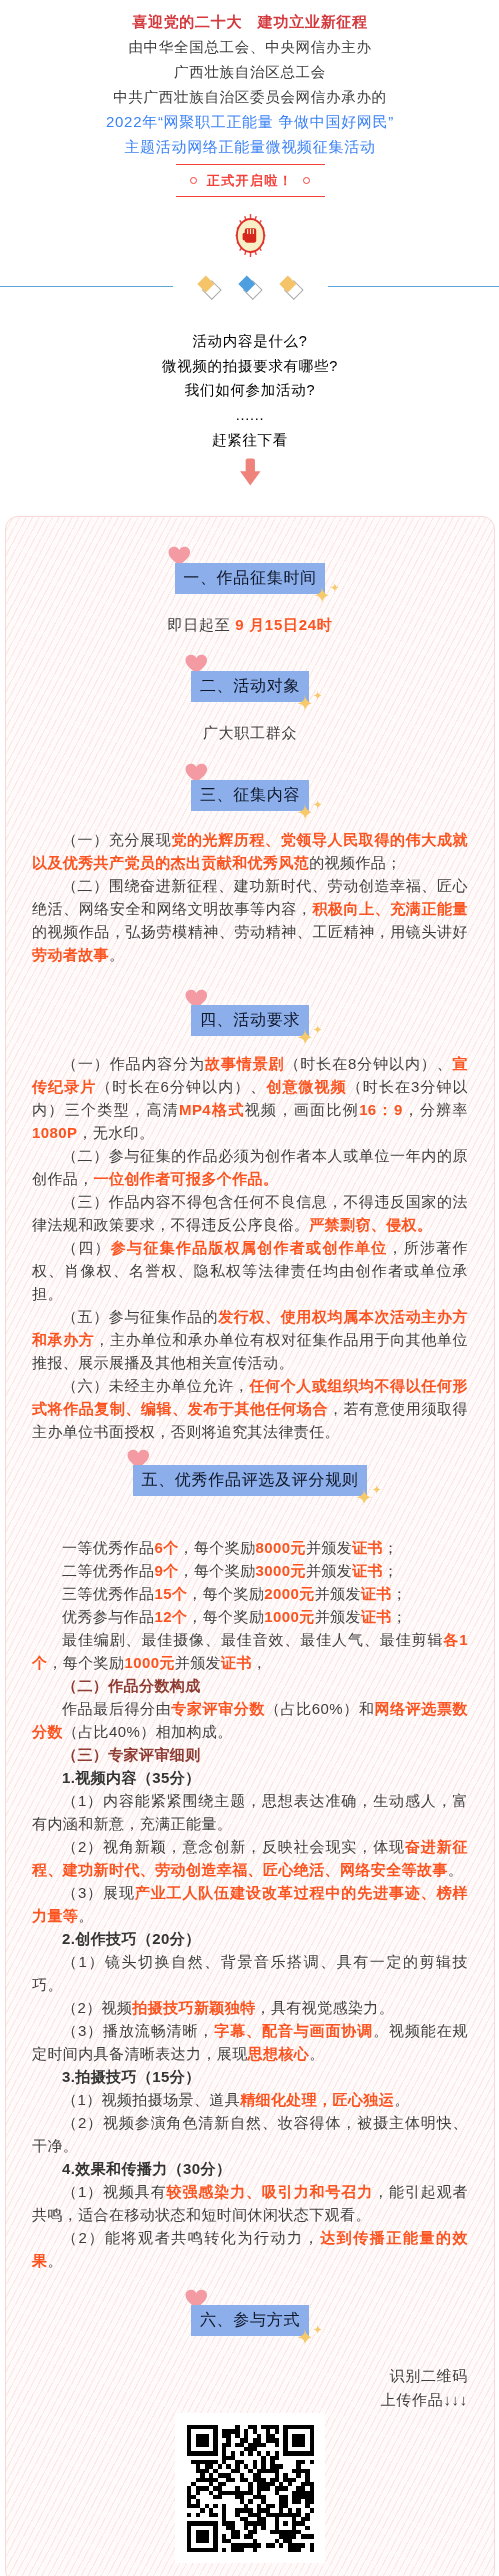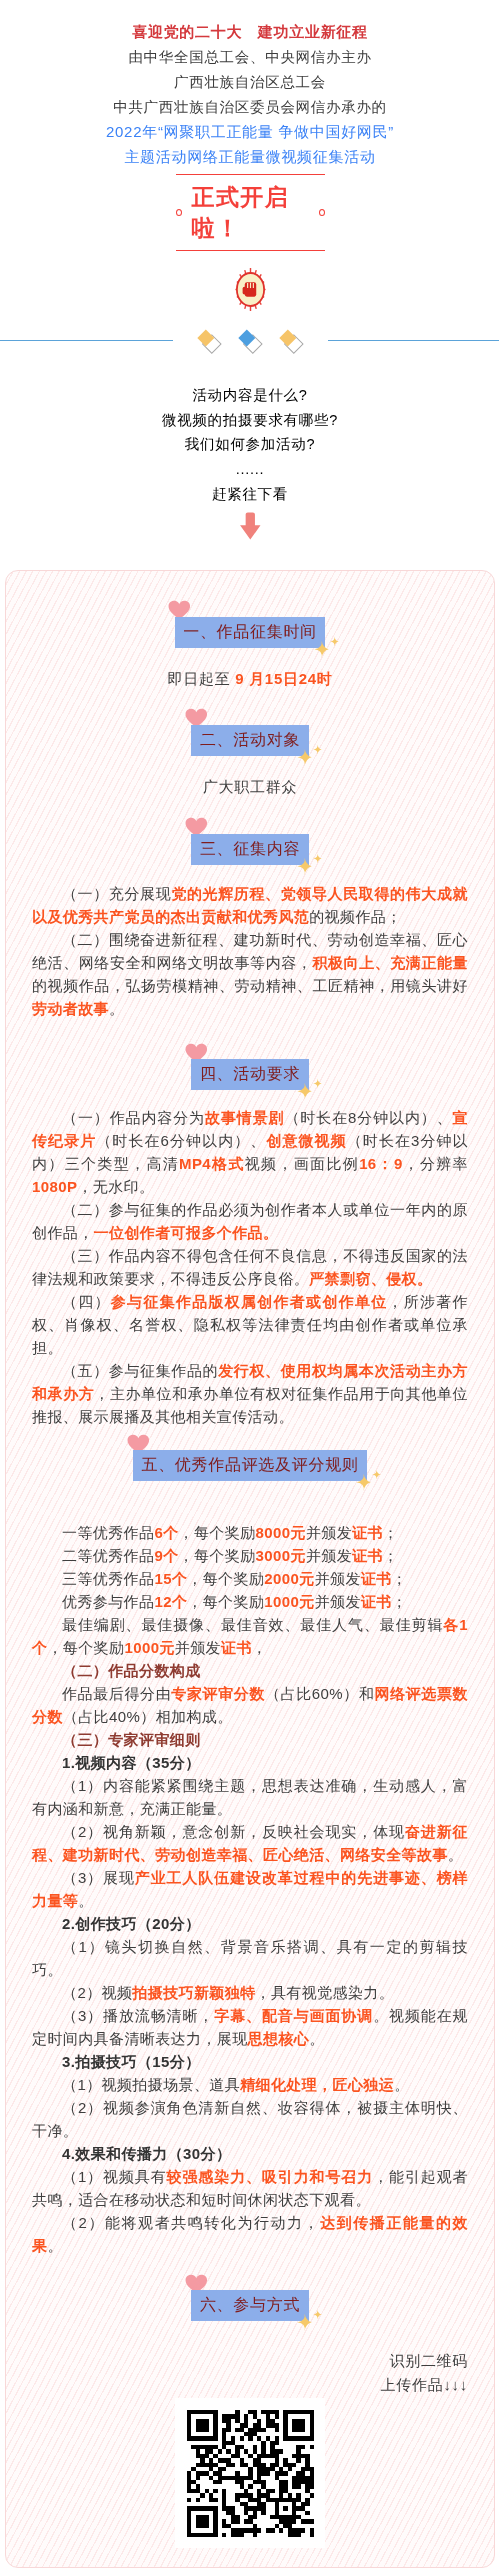--- a/index.html
+++ b/index.html
@@ -2,28 +2,28 @@
 <html style="font-size:11.6px"><head>
 <meta charset="utf-8">
 <style>
   html,body{margin:0;padding:0;background:#ffffff;}
   .page{
     width:500px;min-height:2576px;margin:0 auto;background:#fff;
     font-family:"Liberation Sans","DejaVu Sans",sans-serif;
     color:#3e3e3e;overflow:hidden;position:relative;
   }
   
-  .hdr{padding-top:20px;}
+  .hdr{padding-top:10px;}
   .hline{height:25px;display:flex;align-items:center;justify-content:center;font-size:14.5px;color:#3c3c3c;letter-spacing:0.7px;}
   .t-red{color:#d4393d;font-weight:bold;font-size:15px;}
   .t-blue{color:#3b82f6;font-weight:normal;font-size:15px;}
   
   .banner{width:149px;margin:4.3px auto 0;border-top:1.4px solid #f4403a;border-bottom:1.4px solid #f4403a;
     padding:6.5px 0;display:flex;align-items:center;justify-content:center;gap:10px;}
-  .banner .txt{color:#f4403a;font-size:23px;font-weight:bold;letter-spacing:1.4px;}
+  .banner .txt{color:#f4403a;font-size:13px;font-weight:bold;letter-spacing:1.4px;}
   .banner .dot{width:5px;height:5px;border:1.4px solid #f4403a;border-radius:50%;display:inline-block;}
   .fist-wrap{margin-top:16px;display:flex;justify-content:center;}
   
   .divider{margin-top:19px;display:flex;align-items:center;width:100%;}
   .divider .line{flex:1;height:0.7px;background:#5ba3d9;}
   .divider .line.l{margin-right:16px;} .divider .line.r{margin-left:16px;}
   .dia{position:relative;width:19px;height:19px;margin:0 11px;display:inline-block;}
   .dia i{position:absolute;width:11.6px;height:11.6px;transform:rotate(45deg);display:block;}
   .dia .ghost{left:5.8px;top:5.8px;border:1.4px solid #a8a8a8;background:transparent;z-index:0;}
   .dia .fill{left:0.7px;top:0.7px;z-index:1;}
@@ -35,21 +35,21 @@
   
   .panel{
     margin:29px 5px 0;border:1.4px solid #f8d8d8;border-radius:13px;
     background:
       repeating-linear-gradient(118deg, rgba(246,195,195,.32) 0 1.2px, rgba(255,255,255,0) 1.2px 5.8px),
       #fffbfb;
     padding:46px 26px 19px;
   }
   
   .badge-wrap{position:relative;width:max-content;margin:0 auto;}
-  .badge{position:relative;z-index:1;background:#8caeea;color:#7f1d1d;font-size:16px;letter-spacing:0.7px;
+  .badge{position:relative;z-index:1;background:#8caeea;color:#0f172a;font-size:16px;letter-spacing:0.7px;
     padding:5px 8.7px;text-align:left;white-space:nowrap;}
   .badge-heart{position:absolute;left:-7.2px;top:-17.4px;z-index:0;}
   .badge-spark{position:absolute;right:-17.4px;bottom:-13px;z-index:2;}
   .mt-b2{margin-top:35px;border-radius:7px;} .mt-b3{margin-top:36px;} .mt-b4{margin-top:39px;}
   .mt-b5{margin-top:22.4px;} .mt-b6{margin-top:33px;}
   
   .cline{margin-top:19px;text-align:center;font-size:15px;line-height:23px;color:#3e3e3e;letter-spacing:0.7px;}
   .paras{margin-top:16px;}
   .paras.s3{margin-top:17.4px;}
   .paras.s5{margin-top:40px;}
@@ -197,20 +197,21 @@
         <path d="M12 10 Q14 20 2 22 Q14 24 12 34 Q14 24 22 22 Q14 20 12 10 Z" fill="#f6c96a" transform="translate(0,2)"></path>
         <path d="M30 2 Q31 8 24 9 Q31 10 30 16 Q31 10 36 9 Q31 8 30 2 Z" fill="#f6c96a" transform="translate(0,4)"></path>
       </svg>
     </div>
     <div class="paras">
         <p class="para"><span>（一）作品内容分为</span><span class="hl">故事情景剧</span><span>（时长在8分钟以内）、</span><span class="hl">宣传纪录片</span><span>（时长在6分钟以内）、</span><span class="hl">创意微视频</span><span>（时长在3分钟以内）三个类型，高清</span><span class="hl">MP4格式</span><span>视频，画面比例</span><span class="hl">16：9</span><span>，分辨率</span><span class="hl">1080P</span><span>，无水印。</span></p>
         <p class="para"><span>（二）参与征集的作品必须为创作者本人或单位一年内的原创作品，</span><span class="hl">一位创作者可报多个作品。</span></p>
         <p class="para"><span>（三）作品内容不得包含任何不良信息，不得违反国家的法律法规和政策要求，不得违反公序良俗。</span><span class="hl">严禁剽窃、侵权。</span></p>
         <p class="para"><span>（四）</span><span class="hl">参与征集作品版权属创作者或创作单位</span><span>，所涉著作权、肖像权、名誉权、隐私权等法律责任均由创作者或单位承担。</span></p>
         <p class="para"><span>（五）参与征集作品的</span><span class="hl">发行权、使用权均属本次活动主办方和承办方</span><span>，主办单位和承办单位有权对征集作品用于向其他单位推报、展示展播及其他相关宣传活动。</span></p>
+        <p class="para"><span>（六）未经主办单位允许，</span><span class="hl">任何个人或组织均不得以任何形式将作品复制、编辑、发布于其他任何场合</span><span>，若有意使用须取得主办单位书面授权，否则将追究其法律责任。</span></p>
       </div>
 
     <div class="badge-wrap mt-b5">
       <svg class="badge-heart" width="24.6" height="22" viewBox="0 0 32 28">
           <path d="M16 26 C8 20 2 15 2 9 C2 4 6 2 9.5 2 C12.5 2 15 4 16 6.5 C17 4 19.5 2 22.5 2 C26 2 30 4 30 9 C30 15 24 20 16 26 Z" fill="#f49aa2"></path>
         </svg>
       <div class="badge">五、优秀作品评选及评分规则</div>
       <svg class="badge-spark" width="30" height="29" viewBox="0 0 42 40">
         <path d="M12 10 Q14 20 2 22 Q14 24 12 34 Q14 24 22 22 Q14 20 12 10 Z" fill="#f6c96a" transform="translate(0,2)"></path>
         <path d="M30 2 Q31 8 24 9 Q31 10 30 16 Q31 10 36 9 Q31 8 30 2 Z" fill="#f6c96a" transform="translate(0,4)"></path>

